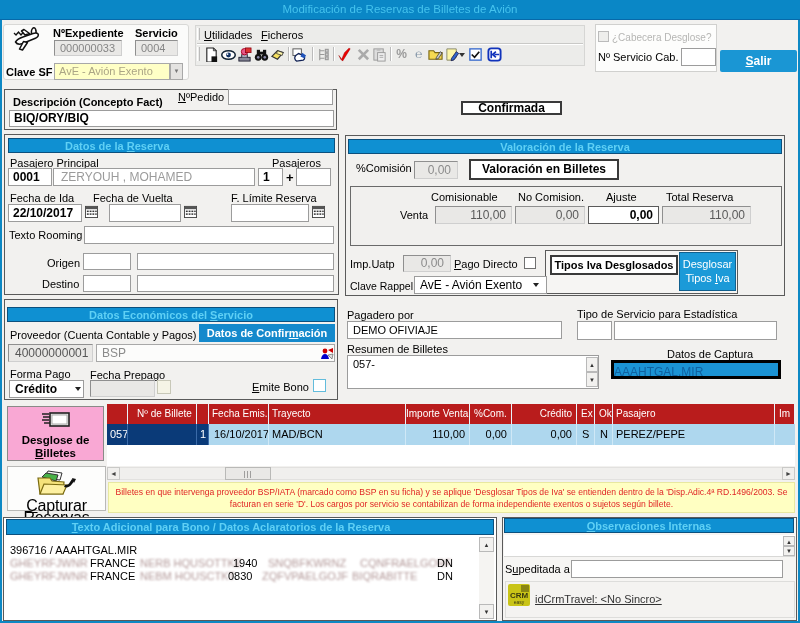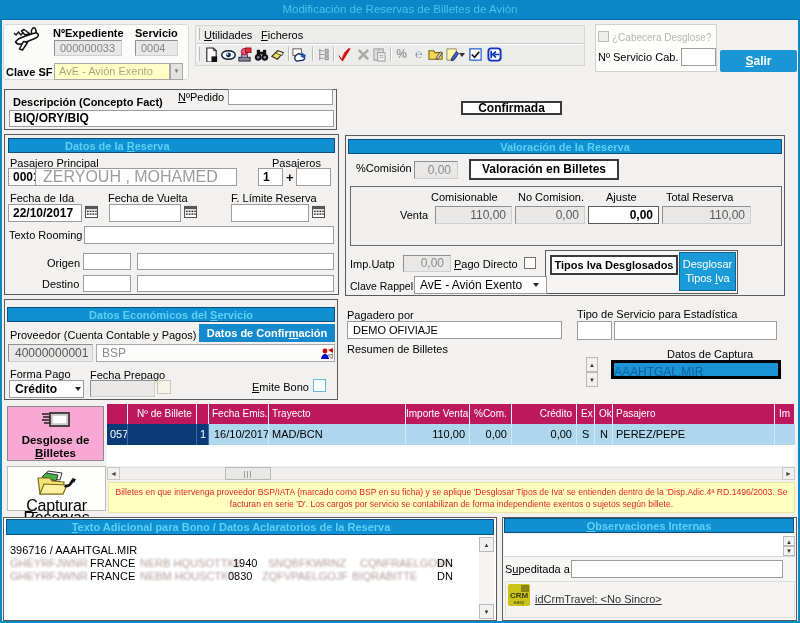--- a/index.html
+++ b/index.html
@@ -140,26 +140,26 @@
 <div class="a lbl" style="left:178px;top:91px"><span class="u">N</span>ºPedido</div>
 <div class="a inp" style="left:228px;top:89px;width:105px;height:16px"></div>
 <div class="a inp" style="left:9px;top:110px;width:325px;height:17px;font-weight:bold;font-size:12px;line-height:15px;padding-left:4px">BIQ/ORY/BIQ</div>
 <div class="a" style="left:461px;top:101px;width:101px;height:14px;background:#fff;border:2px solid #3a3a3a;font-weight:bold;font-size:12px;text-align:center;line-height:11px">Confirmada</div>
 
 <div class="a grp" style="left:4px;top:134px;width:335px;height:161px"></div>
 <div class="a hdr" style="left:8px;top:138px;width:327px;height:15px;line-height:14px;text-align:left;padding-left:56px">Datos de la <span class="u">R</span>eserva</div>
 <div class="a lbl" style="left:10px;top:157px">Pasajero Principal</div>
 <div class="a lbl" style="left:272px;top:157px">Pasajeros</div>
 <div class="a inp" style="left:8px;top:168px;width:44px;height:18px;font-weight:bold;line-height:16px;padding-left:4px;font-size:12px">0001</div>
-<div class="a inp" style="left:35px;top:168px;width:202px;height:18px;color:#9b9b9b;line-height:16px;padding-left:7px;font-size:16px">ZERYOUH , MOHAMED</div>
+<div class="a inp" style="left:53px;top:168px;width:202px;height:18px;color:#9b9b9b;line-height:16px;padding-left:7px;font-size:12px">ZERYOUH , MOHAMED</div>
 <div class="a inp" style="left:258px;top:168px;width:25px;height:18px;font-weight:bold;line-height:16px;padding-left:4px;font-size:12px">1</div>
 <div class="a lbl b" style="left:286px;top:170px;font-size:13px">+</div>
 <div class="a inp" style="left:296px;top:168px;width:35px;height:18px"></div>
 <div class="a lbl" style="left:10px;top:192px">Fecha de Ida</div>
-<div class="a lbl" style="left:108px;top:192px">Fecha de Vuelta</div>
+<div class="a lbl" style="left:93px;top:192px">Fecha de Vuelta</div>
 <div class="a lbl" style="left:231px;top:192px">F. Límite Reserva</div>
 <div class="a inp" style="left:8px;top:204px;width:74px;height:18px;font-weight:bold;line-height:16px;padding-left:4px;font-size:12px">22/10/2017</div>
 <div class="a inp" style="left:109px;top:204px;width:72px;height:18px"></div>
 <div class="a inp" style="left:231px;top:204px;width:78px;height:18px"></div>
 <svg class="a" style="left:85px;top:205px" width="13" height="13" viewBox="0 0 14 14">
       <rect x="0.5" y="1.5" width="13" height="12" fill="#fff" stroke="#444" stroke-width="1"></rect>
       <rect x="0.5" y="1.5" width="13" height="3" fill="#555"></rect>
       <g fill="#333">
         <rect x="2" y="6" width="2" height="1.6"></rect>
         <rect x="5" y="6" width="2" height="1.6"></rect>
@@ -254,27 +254,28 @@
 <div class="a" style="left:157px;top:380px;width:14px;height:14px;background:#f5f4e6;border:1px solid #c8c8b8"></div>
 <div class="a lbl" style="left:252px;top:381px"><span class="u">E</span>mite Bono</div>
 <div class="a" style="left:313px;top:379px;width:13px;height:13px;background:#fff;border:1px solid #62bcdc"></div>
 
 <div class="a lbl" style="left:347px;top:309px">Pagadero por</div>
 <div class="a inp" style="left:347px;top:321px;width:215px;height:18px;font-size:11px;line-height:16px;padding-left:5px">DEMO OFIVIAJE</div>
 <div class="a lbl" style="left:577px;top:308px">Tipo de Servicio para Estadística</div>
 <div class="a inp" style="left:577px;top:321px;width:35px;height:19px"></div>
 <div class="a inp" style="left:614px;top:321px;width:163px;height:19px"></div>
 <div class="a lbl" style="left:347px;top:343px">Resumen de Billetes</div>
+<div class="a inp" style="left:347px;top:355px;width:252px;height:34px;font-size:11px;line-height:13px;padding:2px 0 0 5px">057-</div>
 <div class="a spin" style="left:586px;top:357px;width:12px;height:15px;line-height:15px">▲</div>
 <div class="a spin" style="left:586px;top:372px;width:12px;height:15px;line-height:14px">▼</div>
 <div class="a lbl" style="left:667px;top:348px">Datos de Captura</div>
 <div class="a" style="left:611px;top:360px;width:170px;height:19px;background:#1b93d4;border:3px solid #000000;color:#0f61a0;font-size:12px;line-height:18px">AAAHTGAL.MIR</div>
 
 <div class="a" style="left:107px;top:404px;width:688px;height:62px;background:#fff"></div>
-<div id="thead" class="a" style="left:107px;top:404px;width:688px;height:20px;background:#be185d;color:#fff;font-size:11px">
+<div id="thead" class="a" style="left:107px;top:404px;width:688px;height:20px;background:#b91c1c;color:#fff;font-size:11px">
       <span class="hc" style="left:0px;width:21px;text-align:left;padding-left:9px"></span>
       <span class="hc" style="left:21px;width:69px;text-align:left;padding-left:9px">Nº de Billete</span>
       <span class="hc" style="left:90px;width:12px;text-align:left;padding-left:9px"></span>
       <span class="hc" style="left:102px;width:60px;text-align:left;padding-left:3px">Fecha Emis.</span>
       <span class="hc" style="left:162px;width:137px;text-align:left;padding-left:3px">Trayecto</span>
       <span class="hc" style="left:299px;width:64px;text-align:right;padding-right:4px">Importe Venta</span>
       <span class="hc" style="left:363px;width:42px;text-align:left;padding-left:4px">%Com.</span>
       <span class="hc" style="left:405px;width:65px;text-align:right;padding-right:4px">Crédito</span>
       <span class="hc" style="left:470px;width:18px;text-align:left;padding-left:4px">Ex</span>
       <span class="hc" style="left:488px;width:18px;text-align:left;padding-left:4px">Ok</span>

